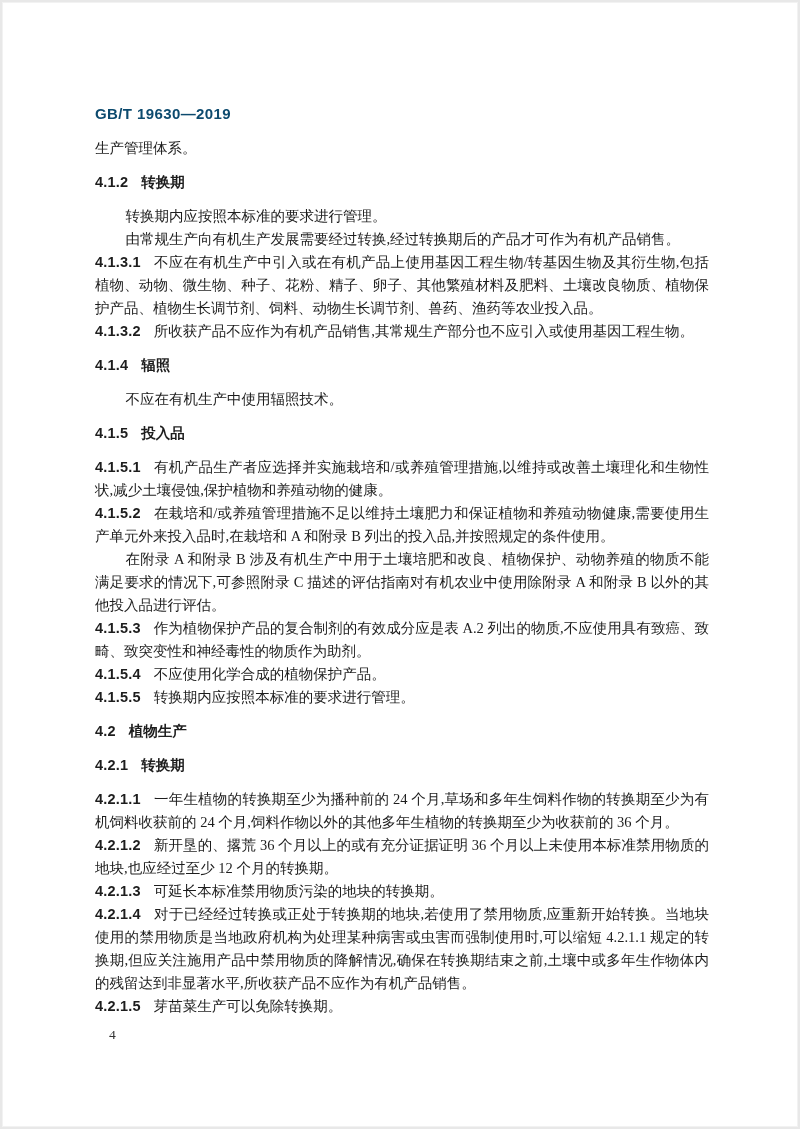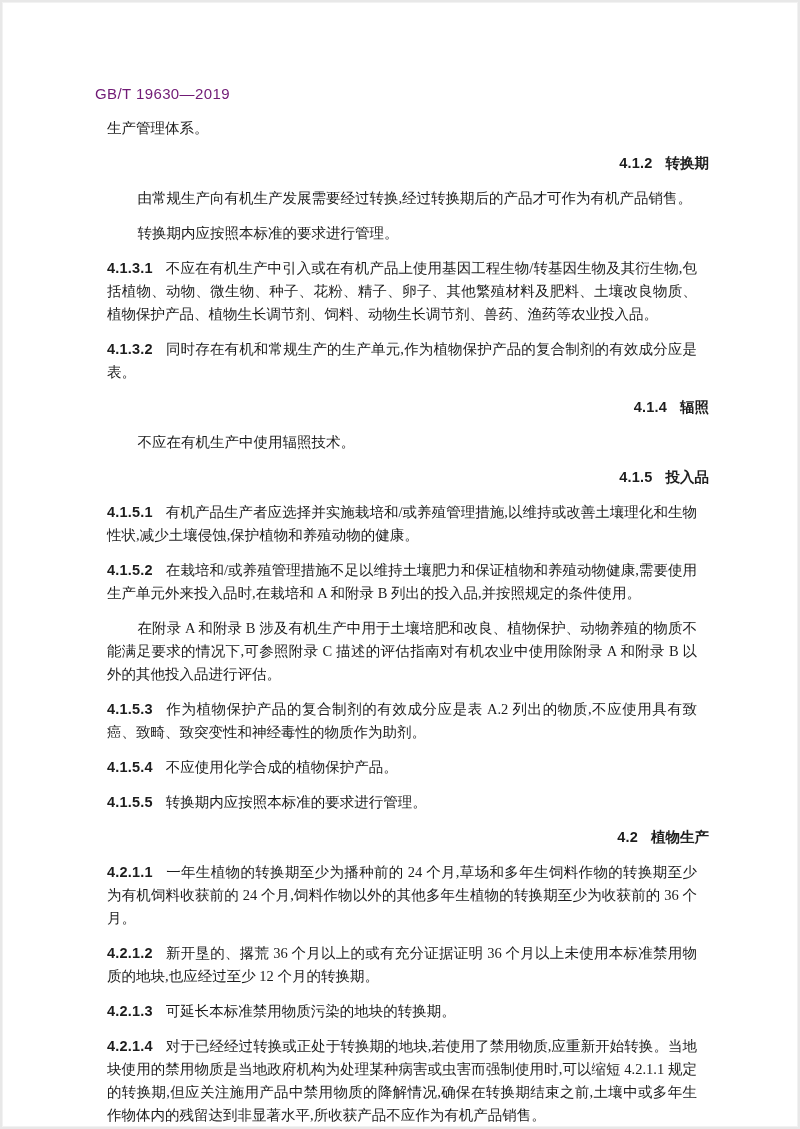--- a/index.html
+++ b/index.html
@@ -16,38 +16,39 @@
     left: 2px; top: 2px;
     width: 796px; height: 1125px;
     background: #ffffff;
     border: 1px solid #f2f2f2;
     padding: 82px 88px 0 92px;
     font-family: "Liberation Serif", "DejaVu Serif", serif;
     color: #1d1d1d;
   }
   .std-header {
     font-family: "Liberation Sans", "DejaVu Sans", sans-serif;
-    font-weight: 400;
+    font-weight: 700;
     font-size: 15px;
     letter-spacing: 0.4px;
     margin-bottom: 15px;
-    color: #701a75;
+    color: #0c4a6e;
+    margin-top: 20px;
   }
   .doc-body {
     font-size: 14.5px;
     line-height: 23px;
     text-align: justify;
   }
-  .doc-body p { margin: 12px; }
+  .doc-body p { margin: 0; }
   .doc-body p.para { text-indent: 2.1em; }
   .doc-body p.heading, .doc-body p.heading2 {
     font-family: "Liberation Sans", "DejaVu Sans", sans-serif;
     font-weight: 700;
     margin: 11px 0 11px 0;
-    text-align: right;
+    text-align: left;
   }
   .doc-body .num {
     font-family: "Liberation Sans", "DejaVu Sans", sans-serif;
     font-weight: 700;
     margin-right: 0.9em;
     letter-spacing: 0.2px;
   }
   .footer {
     margin: 9px 0 0 14px;
     font-size: 13.5px;
@@ -56,36 +57,38 @@
 </style>
 </head>
 <body>
 
 <div class="sheet">
   <div class="std-header">GB/T 19630—2019</div>
 
   <div class="doc-body">
       <p class="plain"><span class="txt">生产管理体系。</span></p>
       <p class="heading"><span class="num">4.1.2</span><span class="txt">转换期</span></p>
+      <p class="para"><span class="txt">转换期内应按照本标准的要求进行管理。</span></p>
       <p class="para"><span class="txt">由常规生产向有机生产发展需要经过转换,经过转换期后的产品才可作为有机产品销售。</span></p>
-      <p class="para"><span class="txt">转换期内应按照本标准的要求进行管理。</span></p>
       <p class="clause"><span class="num">4.1.3.1</span><span class="txt">不应在有机生产中引入或在有机产品上使用基因工程生物/转基因生物及其衍生物,包括植物、动物、微生物、种子、花粉、精子、卵子、其他繁殖材料及肥料、土壤改良物质、植物保护产品、植物生长调节剂、饲料、动物生长调节剂、兽药、渔药等农业投入品。</span></p>
-      <p class="clause"><span class="num">4.1.3.2</span><span class="txt">同时存在有机和常规生产的生产单元,作为植物保护产品的复合制剂的有效成分应是表。</span></p>
+      <p class="clause"><span class="num">4.1.3.2</span><span class="txt">所收获产品不应作为有机产品销售,其常规生产部分也不应引入或使用基因工程生物。</span></p>
       <p class="heading"><span class="num">4.1.4</span><span class="txt">辐照</span></p>
       <p class="para"><span class="txt">不应在有机生产中使用辐照技术。</span></p>
       <p class="heading"><span class="num">4.1.5</span><span class="txt">投入品</span></p>
       <p class="clause"><span class="num">4.1.5.1</span><span class="txt">有机产品生产者应选择并实施栽培和/或养殖管理措施,以维持或改善土壤理化和生物性状,减少土壤侵蚀,保护植物和养殖动物的健康。</span></p>
       <p class="clause"><span class="num">4.1.5.2</span><span class="txt">在栽培和/或养殖管理措施不足以维持土壤肥力和保证植物和养殖动物健康,需要使用生产单元外来投入品时,在栽培和 A 和附录 B 列出的投入品,并按照规定的条件使用。</span></p>
       <p class="para"><span class="txt">在附录 A 和附录 B 涉及有机生产中用于土壤培肥和改良、植物保护、动物养殖的物质不能满足要求的情况下,可参照附录 C 描述的评估指南对有机农业中使用除附录 A 和附录 B 以外的其他投入品进行评估。</span></p>
       <p class="clause"><span class="num">4.1.5.3</span><span class="txt">作为植物保护产品的复合制剂的有效成分应是表 A.2 列出的物质,不应使用具有致癌、致畸、致突变性和神经毒性的物质作为助剂。</span></p>
       <p class="clause"><span class="num">4.1.5.4</span><span class="txt">不应使用化学合成的植物保护产品。</span></p>
       <p class="clause"><span class="num">4.1.5.5</span><span class="txt">转换期内应按照本标准的要求进行管理。</span></p>
       <p class="heading2"><span class="num">4.2</span><span class="txt">植物生产</span></p>
+      <p class="heading"><span class="num">4.2.1</span><span class="txt">转换期</span></p>
       <p class="clause"><span class="num">4.2.1.1</span><span class="txt">一年生植物的转换期至少为播种前的 24 个月,草场和多年生饲料作物的转换期至少为有机饲料收获前的 24 个月,饲料作物以外的其他多年生植物的转换期至少为收获前的 36 个月。</span></p>
       <p class="clause"><span class="num">4.2.1.2</span><span class="txt">新开垦的、撂荒 36 个月以上的或有充分证据证明 36 个月以上未使用本标准禁用物质的地块,也应经过至少 12 个月的转换期。</span></p>
       <p class="clause"><span class="num">4.2.1.3</span><span class="txt">可延长本标准禁用物质污染的地块的转换期。</span></p>
       <p class="clause"><span class="num">4.2.1.4</span><span class="txt">对于已经经过转换或正处于转换期的地块,若使用了禁用物质,应重新开始转换。当地块使用的禁用物质是当地政府机构为处理某种病害或虫害而强制使用时,可以缩短 4.2.1.1 规定的转换期,但应关注施用产品中禁用物质的降解情况,确保在转换期结束之前,土壤中或多年生作物体内的残留达到非显著水平,所收获产品不应作为有机产品销售。</span></p>
+      <p class="clause"><span class="num">4.2.1.5</span><span class="txt">芽苗菜生产可以免除转换期。</span></p>
     </div>
 
   <div class="footer">
     <span>4</span>
   </div>
 </div>
 
 </body></html>

